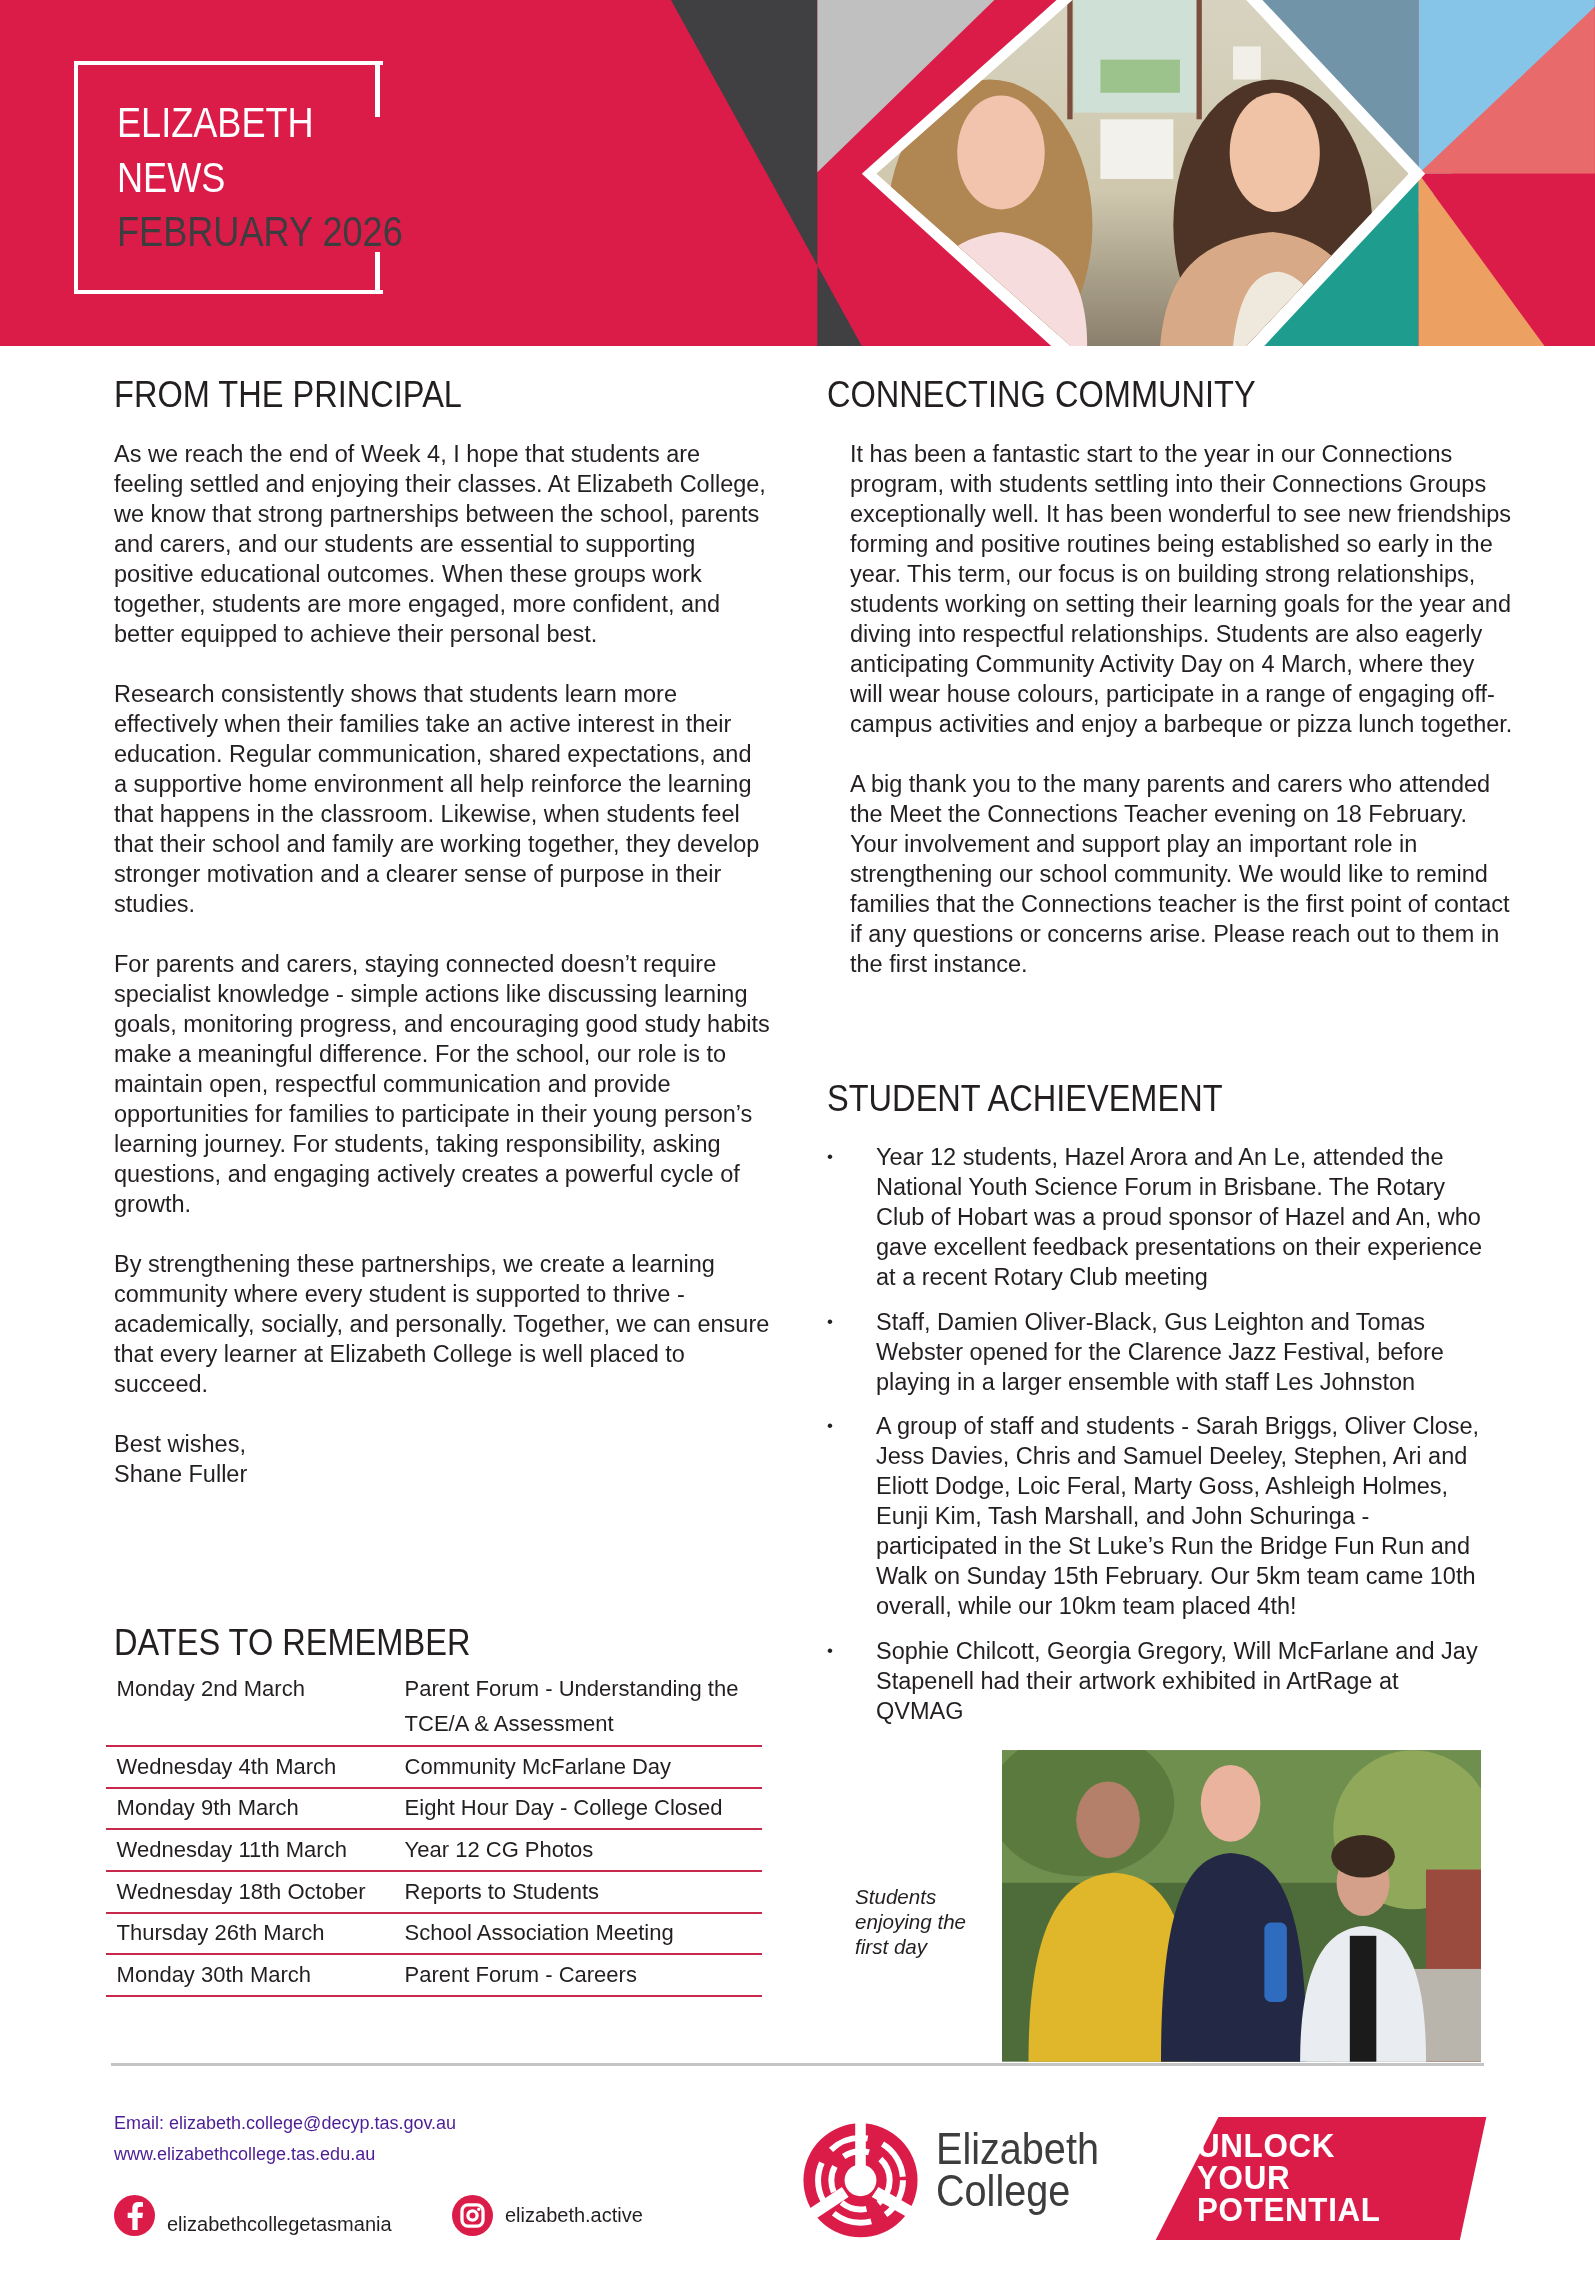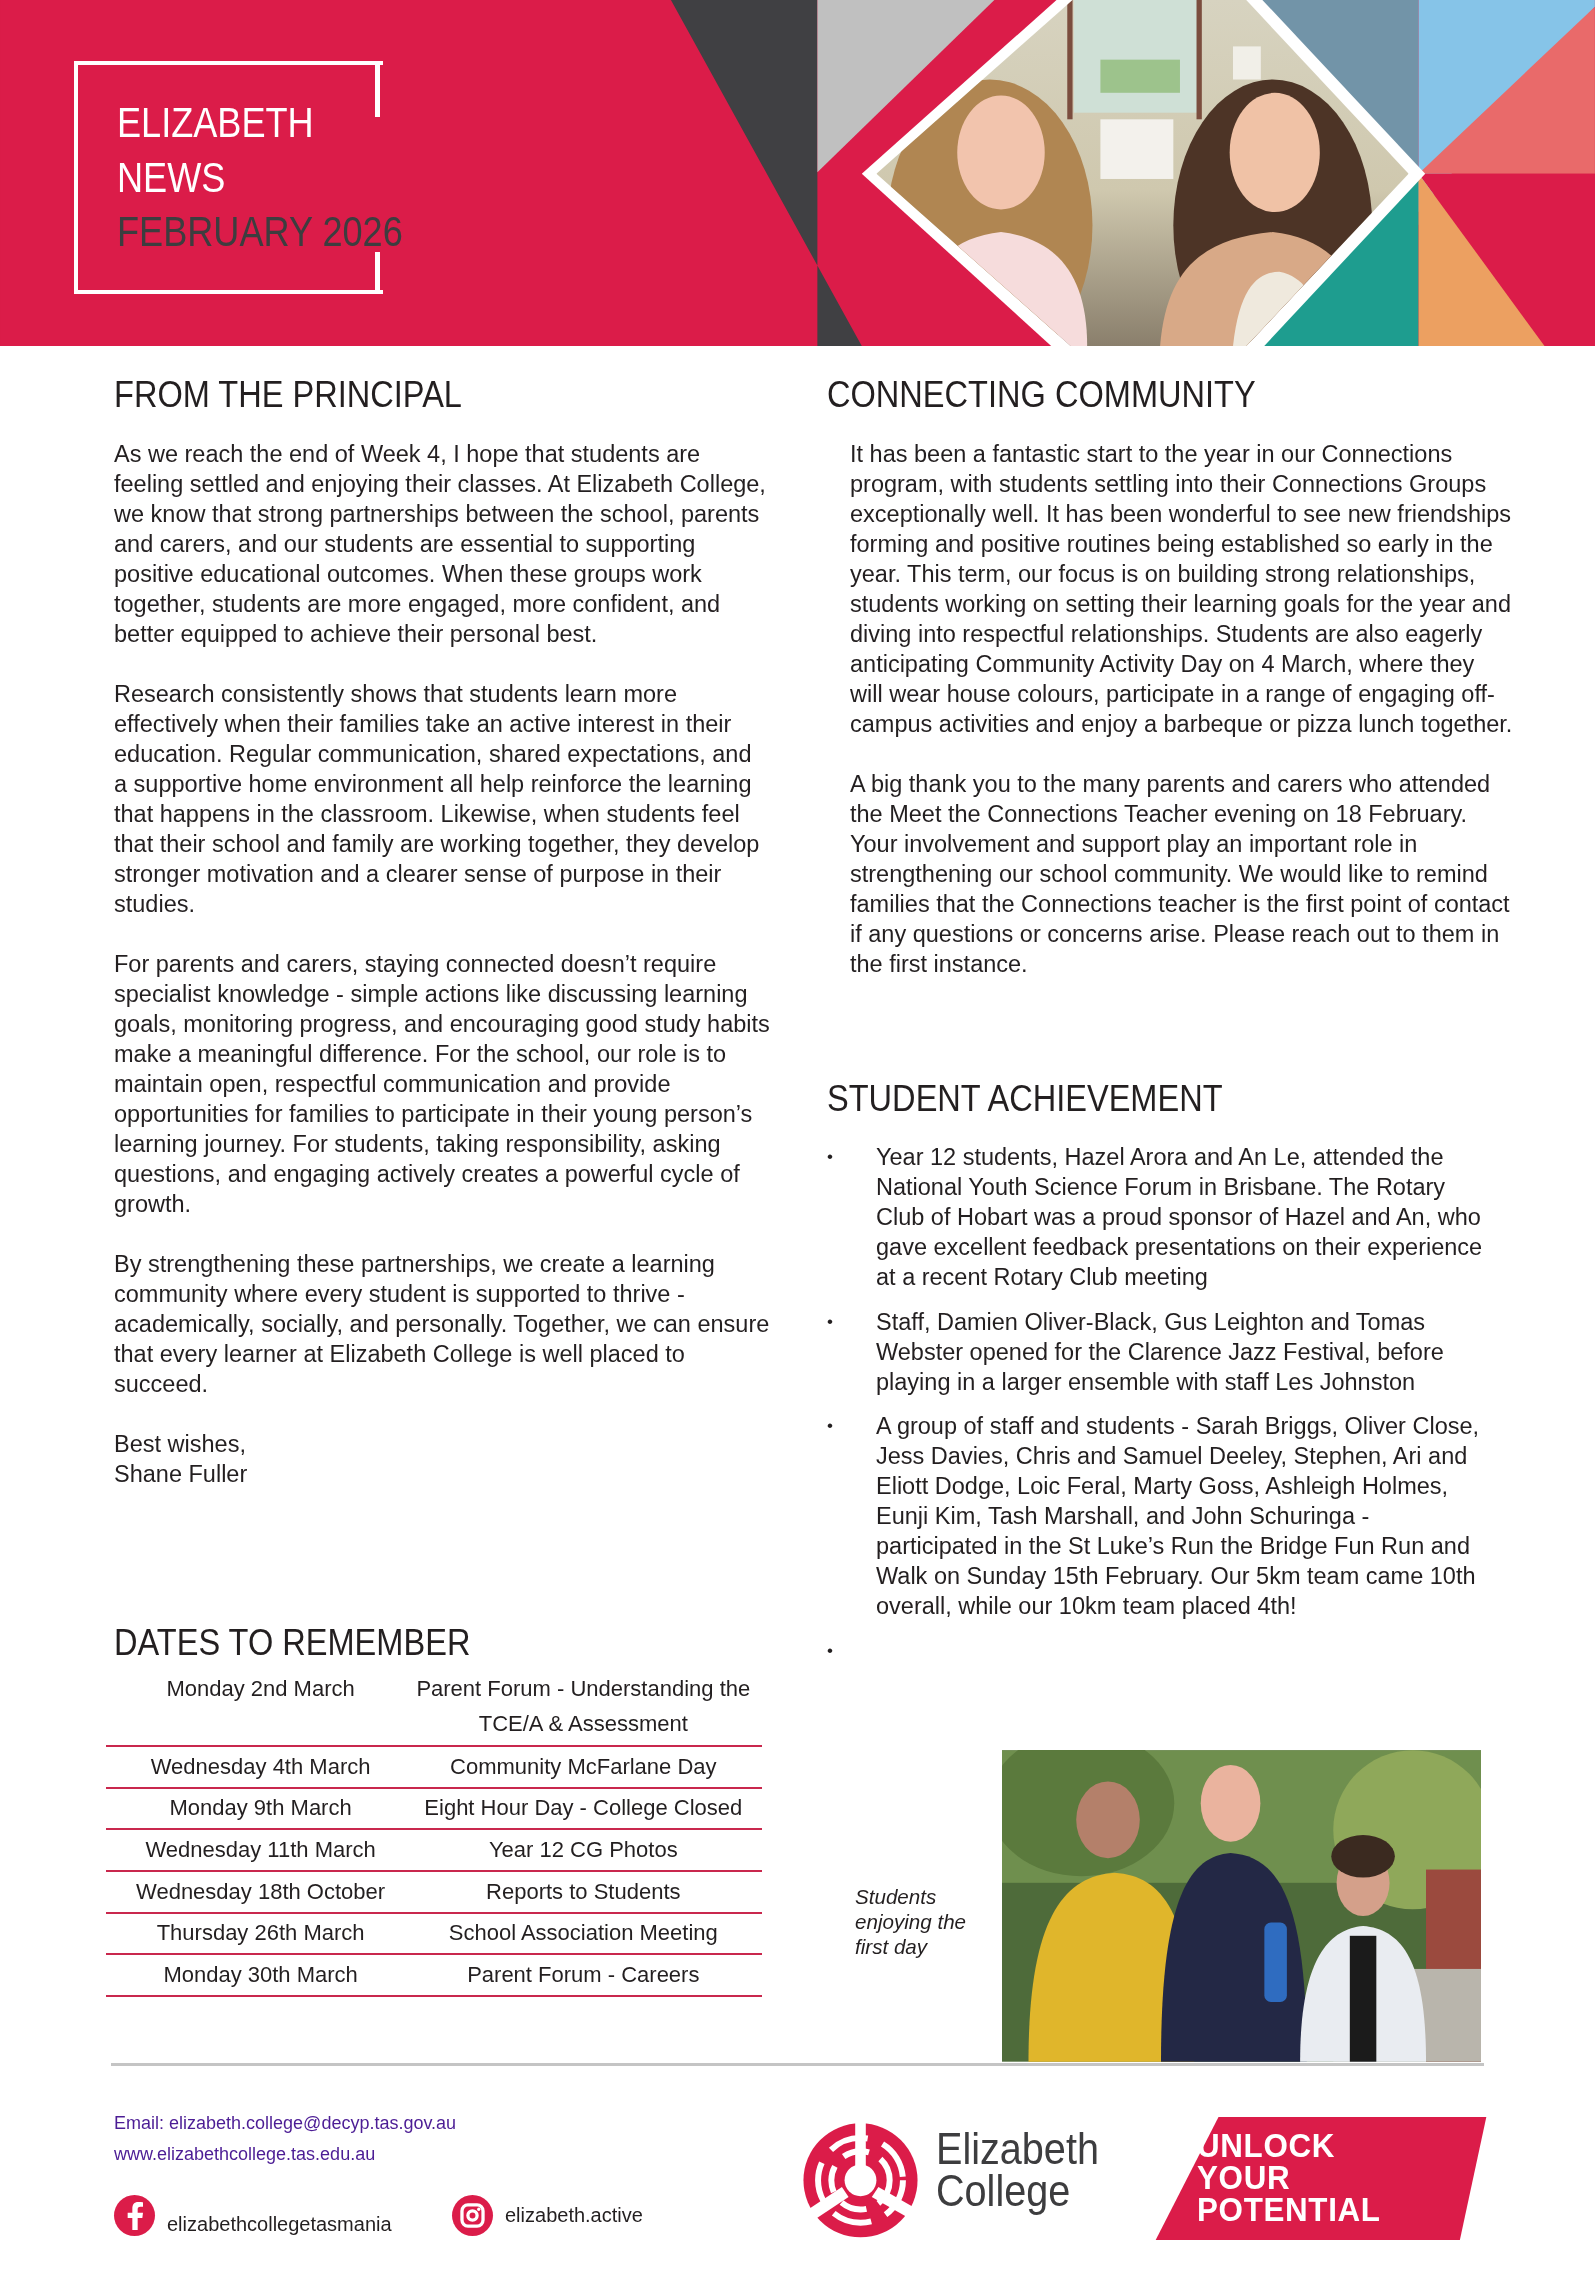--- a/index.html
+++ b/index.html
@@ -27,21 +27,21 @@
   .body-text p { margin: 0 0 30px 0; }
   .col-left { left: 114px; width: 656px; }
   .col-right { left: 827px; width: 663px; }
 
   
   ul.bullets { list-style: none; margin: 0; padding: 0; }
   ul.bullets li { position: relative; padding-left: 49px; margin-bottom: 14.6px; }
   ul.bullets li .dot { position: absolute; left: 0; top: 0; font-size: 17px; }
 
   
-  .dates { left: 106px; top: 1663px; width: 656px; text-align: center; }
+  .dates { left: 106px; top: 1663px; width: 656px; }
   .date-row { display: flex; border-bottom: 2px solid #c9284d; font-size: 22px; line-height: 30.5px; color: #231f20; }
   .date-row .d { width: 288px; padding-left: 10.6px; }
   .date-row .e { flex: 1; }
   .date-row.r0 { padding: 8px 0 4px 0; line-height: 35px; }
   .date-row.rn { padding: 4.6px 0 4.6px 0; }
 
   
   .photo2 { left: 1002px; top: 1750px; width: 479px; height: 312px; overflow: hidden; }
   .caption { left: 855px; top: 1884px; width: 139px; text-align: left; font-style: italic;
              font-size: 20.6px; line-height: 25px; color: #231f20; }
@@ -166,21 +166,21 @@
   <p>It has been a fantastic start to the year in our Connections program, with students settling into their Connections Groups exceptionally well. It has been wonderful to see new friendships forming and positive routines being established so early in the year. This term, our focus is on building strong relationships, students working on setting their learning goals for the year and diving into respectful relationships. Students are also eagerly anticipating Community Activity Day on 4 March, where they will wear house colours, participate in a range of engaging off-campus activities and enjoy a barbeque or pizza lunch together.</p>
   <p>A big thank you to the many parents and carers who attended the Meet the Connections Teacher evening on 18 February. Your involvement and support play an important role in strengthening our school community. We would like to remind families that the Connections teacher is the first point of contact if any questions or concerns arise. Please reach out to them in the first instance.</p>
 </div>
 
 <div class="abs h2 col-right" style="top:1078px;">STUDENT ACHIEVEMENT</div>
 <div class="abs body-text col-right" style="top:1142px;">
   <ul class="bullets">
     <li><span class="dot">•</span><span>Year 12 students, Hazel Arora and An Le, attended the National Youth Science Forum in Brisbane. The Rotary Club of Hobart was a proud sponsor of Hazel and An, who gave excellent feedback presentations on their experience at a recent Rotary Club meeting</span></li>
     <li><span class="dot">•</span><span>Staff, Damien Oliver-Black, Gus Leighton and Tomas Webster opened for the Clarence Jazz Festival, before playing in a larger ensemble with staff Les Johnston</span></li>
     <li><span class="dot">•</span><span>A group of staff and students - Sarah Briggs, Oliver Close, Jess Davies, Chris and Samuel Deeley, Stephen, Ari and Eliott Dodge, Loic Feral, Marty Goss, Ashleigh Holmes, Eunji Kim, Tash Marshall,  and John Schuringa - participated in the St Luke’s Run the Bridge Fun Run and Walk on Sunday 15th February. Our 5km team came 10th overall, while our 10km team placed 4th!</span></li>
-    <li><span class="dot">•</span></li>
+    <li><span class="dot">•</span><span>Sophie Chilcott, Georgia Gregory, Will McFarlane and Jay Stapenell had their artwork exhibited in ArtRage at QVMAG</span></li>
   </ul>
 </div>
 
 <div class="abs caption">Students enjoying the first day</div>
 <div class="abs photo2">
   <svg width="479" height="312" viewBox="0 0 723 470">
     <rect width="723" height="470" fill="#4e6b3a"></rect>
     <rect x="0" y="0" width="723" height="200" fill="#6f8f4e"></rect>
     <ellipse cx="120" cy="80" rx="140" ry="110" fill="#5b7a3d"></ellipse>
     <ellipse cx="620" cy="120" rx="120" ry="120" fill="#8fa85a"></ellipse>

